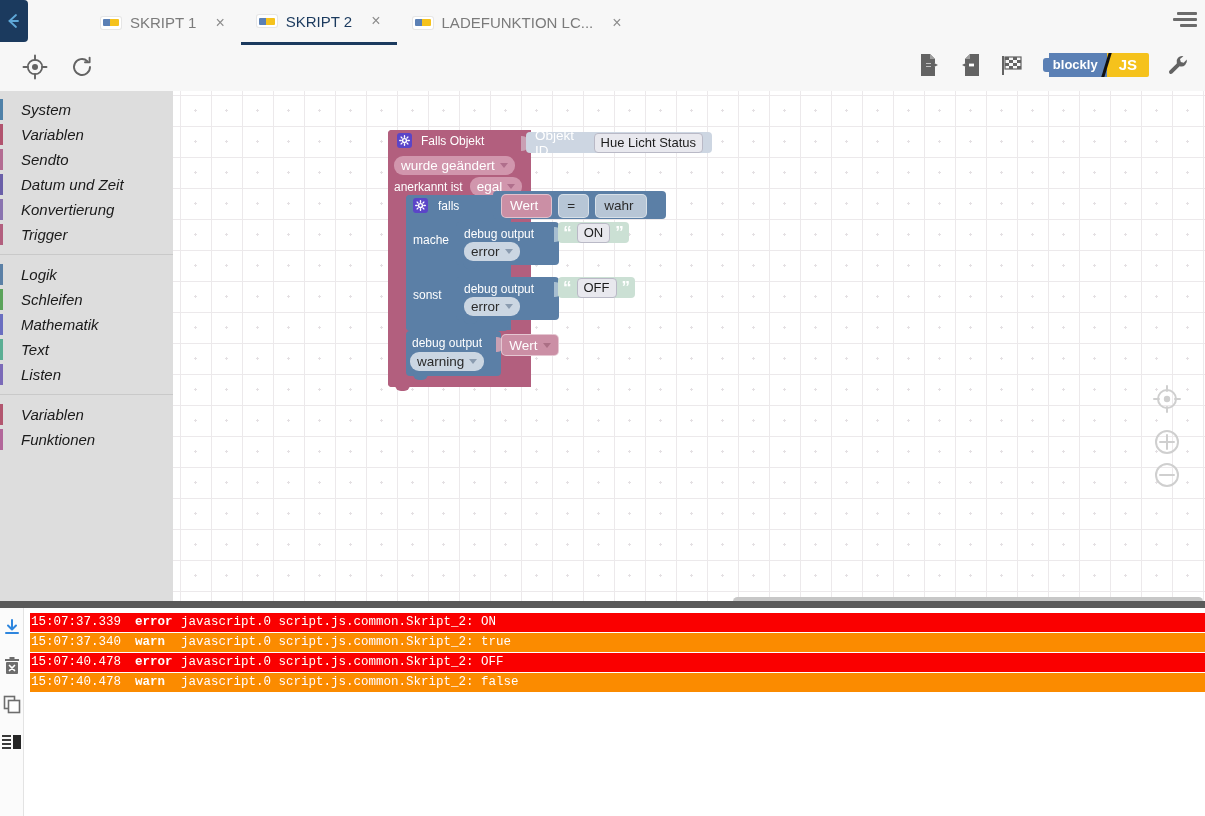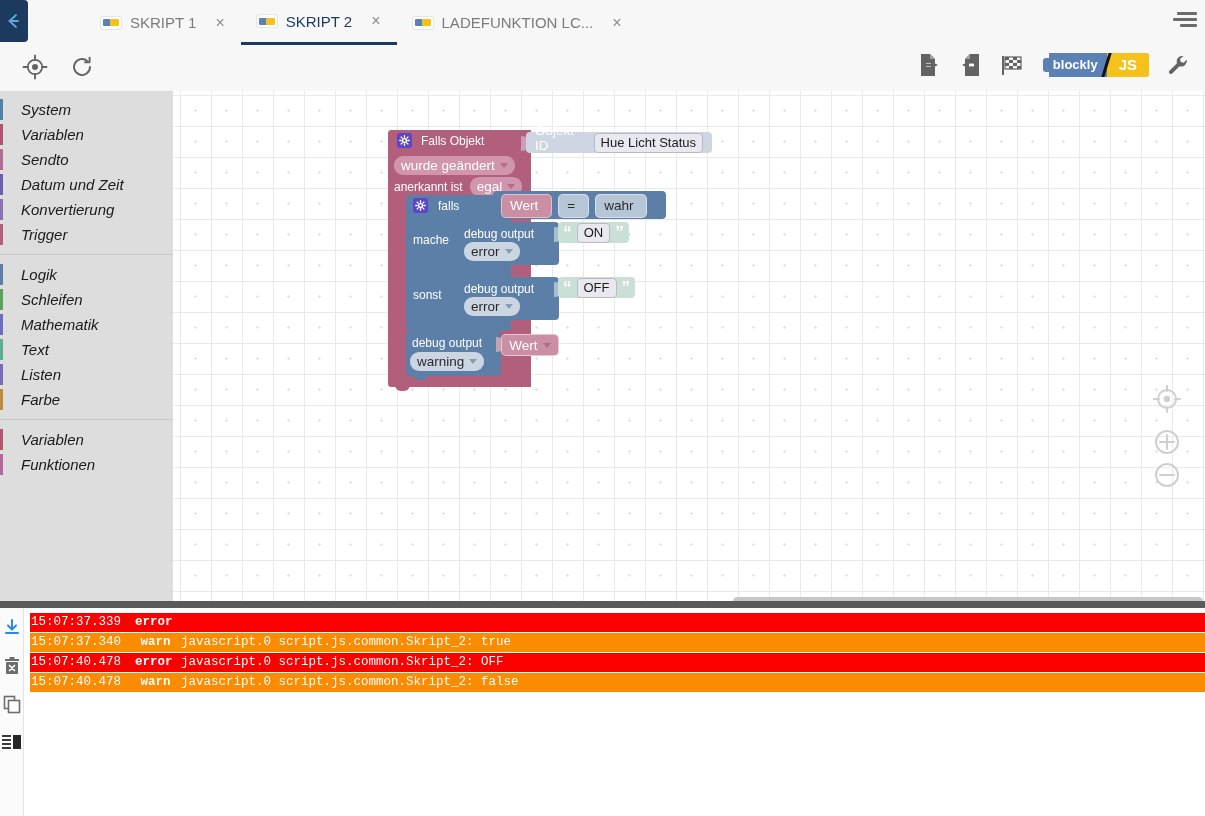--- a/index.html
+++ b/index.html
@@ -160,21 +160,21 @@
   }
   .logrow .ts{width:102px;text-align:left;padding-left:1px;color:#ffffff;}
   .logrow .sev{width:43px;font-weight:bold;color:#ffffff;padding-left:2px;box-sizing:border-box;}
   .logrow .msg{flex:1;color:#ffffff;padding-left:5px;}
   .sev-error{background:#fa0000;}
   .sev-error .ts{background:#fa0000;}
   .sev-error .sev{background:#fa0000;}
   .sev-error .msg{background:#fa0000;}
   .sev-warn{background:#a21caf;}
   .sev-warn .ts{background:#fb8b00;}
-  .sev-warn .sev{background:#fb8b00;text-align:center;}
+  .sev-warn .sev{background:#fb8b00;}
   .sev-warn .msg{background:#fb8b00;}
   .logdivider{position:absolute;left:23px;top:0;width:1px;height:208px;background:#e3e3e3;}
   .topstrip{position:absolute;left:0;top:601px;width:1205px;height:7px;background:#5a5a5a;}
 </style>
 </head>
 <body>
 
 <div id="app">
 
   <div class="tabbar">
@@ -325,24 +325,20 @@
           <span>Mathematik</span>
         </div>
       <div class="cat">
           <span class="stripe" style="background:#5bae94"></span>
           <span>Text</span>
         </div>
       <div class="cat">
           <span class="stripe" style="background:#7b6ab8"></span>
           <span>Listen</span>
         </div>
-      <div class="cat">
-          <span class="stripe" style="background:#c08a3e"></span>
-          <span>Farbe</span>
-        </div>
     </div>
     <div class="catsep"></div>
     <div>
       <div class="cat">
           <span class="stripe" style="background:#b2566f"></span>
           <span>Variablen</span>
         </div>
       <div class="cat">
           <span class="stripe" style="background:#b2679a"></span>
           <span>Funktionen</span>
@@ -365,21 +361,21 @@
           <circle cx="6" cy="6" r="2.1" fill="none" stroke="#fff" stroke-width="1.5"></circle>
           <g stroke="#fff" stroke-width="1.5" stroke-linecap="round">
             <path d="M6 .8V2.4 M6 9.6v1.6 M.8 6h1.6 M9.6 6h1.6 M2.3 2.3l1.1 1.1 M8.6 8.6l1.1 1.1 M9.7 2.3L8.6 3.4 M3.4 8.6l-1.1 1.1"></path>
           </g>
         </svg>
       </span>
       <span class="blabel">Falls Objekt</span>
     </div>
 
     <div class="plugL" style="left:348px;top:45px;background:#c9a0b3;"></div>
-    <div class="blk" style="left:353px;top:41px;width:186px;height:21px;background:#cdd6e2;border-radius:4px;display:flex;align-items:flex-end;padding:0 9px;gap:9px;">
+    <div class="blk" style="left:353px;top:41px;width:186px;height:21px;background:#cdd6e2;border-radius:4px;display:flex;align-items:center;padding:0 9px;gap:9px;">
       <span style="color:#ffffff;font-size:13.5px;">Objekt ID</span>
       <span class="fieldbox">Hue Licht Status</span>
     </div>
 
     <div style="position:absolute;left:221px;top:65px;">
       <span class="dd dd-pink">
         <span>wurde geändert</span>
         <span class="arw"></span>
       </span>
     </div>
@@ -544,20 +540,21 @@
           <rect x="11" y="1" width="8" height="14" fill="#262626"></rect>
         </svg>
       </span>
     </div>
     <div class="logdivider"></div>
 
     <div class="loglist">
       <div class="logrow sev-error">
         <span class="ts">15:07:37.339</span>
         <span class="sev">error</span>
+        <span class="msg">javascript.0 script.js.common.Skript_2: ON</span>
       </div>
       <div class="logrow sev-warn">
         <span class="ts">15:07:37.340</span>
         <span class="sev">warn</span>
         <span class="msg">javascript.0 script.js.common.Skript_2: true</span>
       </div>
       <div class="logrow sev-error">
         <span class="ts">15:07:40.478</span>
         <span class="sev">error</span>
         <span class="msg">javascript.0 script.js.common.Skript_2: OFF</span>

